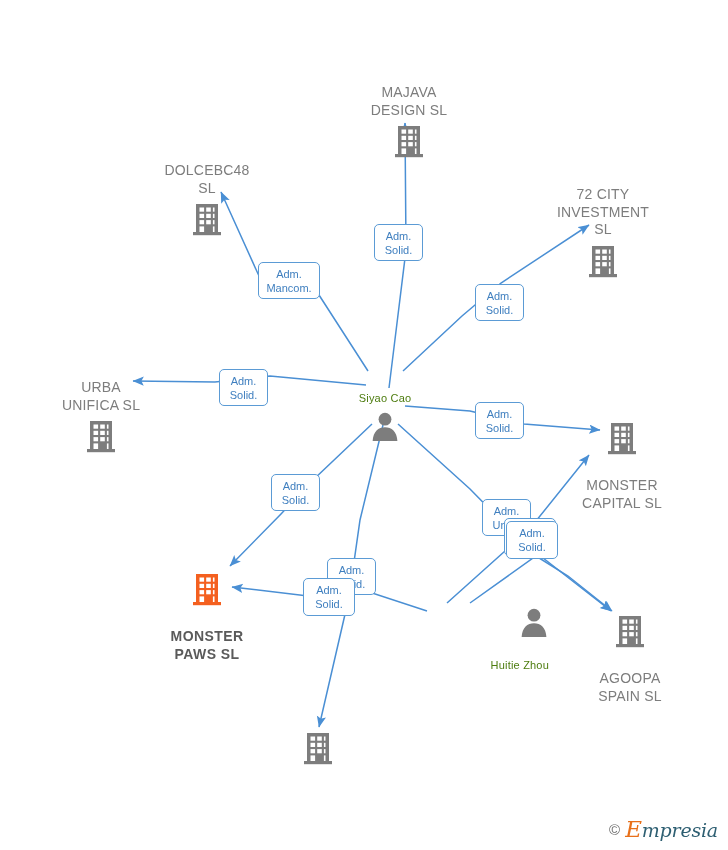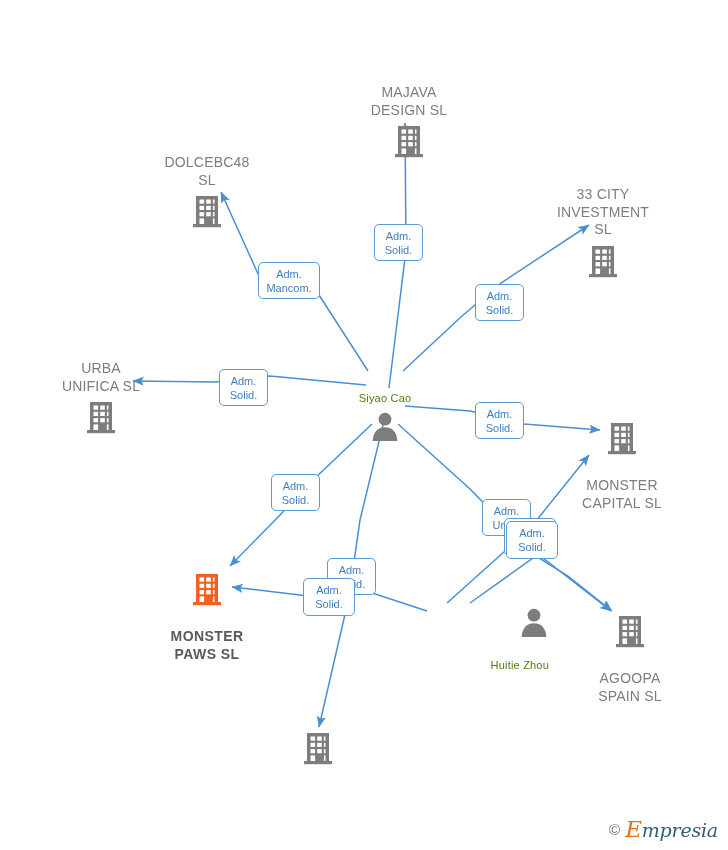--- a/index.html
+++ b/index.html
@@ -136,21 +136,21 @@
               <rect x="7.5" y="18.1" width="4.6" height="4.2"></rect>
               <rect x="14.2" y="18.1" width="4.6" height="4.2"></rect>
               <rect x="20.9" y="18.1" width="1.6" height="4.2"></rect>
               <rect x="7.5" y="24.4" width="4.6" height="5.6"></rect>
               <rect x="20.9" y="24.4" width="1.6" height="5.6"></rect>
             </g>
           </svg></span>
         <span class="nlabel">MAJAVA
 DESIGN  SL</span>
       </div>
-      <div class="node label-above" style="left: 207px; top: 154px;">
+      <div class="node label-above" style="left: 207px; top: 162px;">
         <span class="glyph"><svg width="30" height="34" viewBox="0 0 30 34">
             <rect x="4" y="2" width="22" height="28" fill="#7d7d7d"></rect>
             <rect x="1" y="30" width="28" height="3.2" fill="#7d7d7d"></rect>
             <g fill="#ffffff">
               <rect x="7.5" y="5.5" width="4.6" height="4.2"></rect>
               <rect x="14.2" y="5.5" width="4.6" height="4.2"></rect>
               <rect x="20.9" y="5.5" width="1.6" height="4.2"></rect>
               <rect x="7.5" y="11.8" width="4.6" height="4.2"></rect>
               <rect x="14.2" y="11.8" width="4.6" height="4.2"></rect>
               <rect x="20.9" y="11.8" width="1.6" height="4.2"></rect>
@@ -175,25 +175,25 @@
               <rect x="7.5" y="11.8" width="4.6" height="4.2"></rect>
               <rect x="14.2" y="11.8" width="4.6" height="4.2"></rect>
               <rect x="20.9" y="11.8" width="1.6" height="4.2"></rect>
               <rect x="7.5" y="18.1" width="4.6" height="4.2"></rect>
               <rect x="14.2" y="18.1" width="4.6" height="4.2"></rect>
               <rect x="20.9" y="18.1" width="1.6" height="4.2"></rect>
               <rect x="7.5" y="24.4" width="4.6" height="5.6"></rect>
               <rect x="20.9" y="24.4" width="1.6" height="5.6"></rect>
             </g>
           </svg></span>
-        <span class="nlabel">33 CITY
+        <span class="nlabel">72 CITY
 INVESTMENT
 SL</span>
       </div>
-      <div class="node label-above" style="left: 101px; top: 360px;">
+      <div class="node label-above" style="left: 101px; top: 379px;">
         <span class="glyph"><svg width="30" height="34" viewBox="0 0 30 34">
             <rect x="4" y="2" width="22" height="28" fill="#7d7d7d"></rect>
             <rect x="1" y="30" width="28" height="3.2" fill="#7d7d7d"></rect>
             <g fill="#ffffff">
               <rect x="7.5" y="5.5" width="4.6" height="4.2"></rect>
               <rect x="14.2" y="5.5" width="4.6" height="4.2"></rect>
               <rect x="20.9" y="5.5" width="1.6" height="4.2"></rect>
               <rect x="7.5" y="11.8" width="4.6" height="4.2"></rect>
               <rect x="14.2" y="11.8" width="4.6" height="4.2"></rect>
               <rect x="20.9" y="11.8" width="1.6" height="4.2"></rect>

